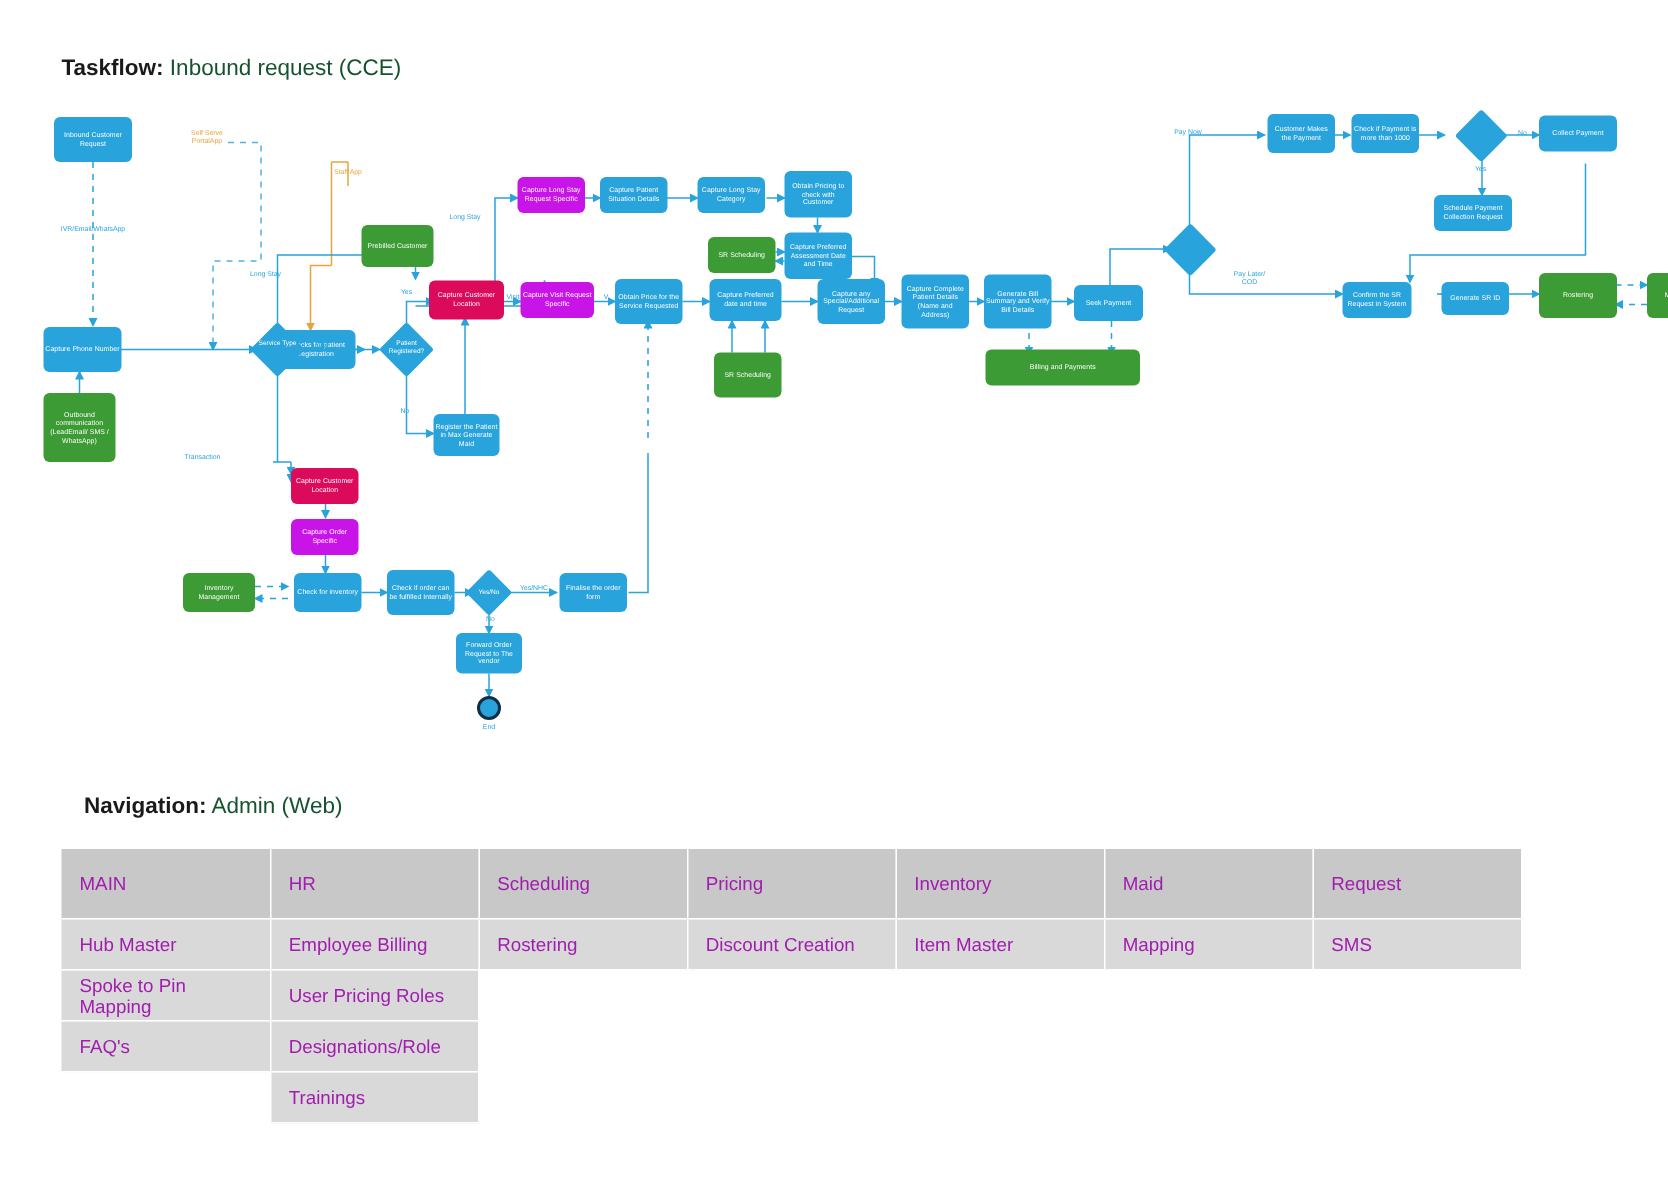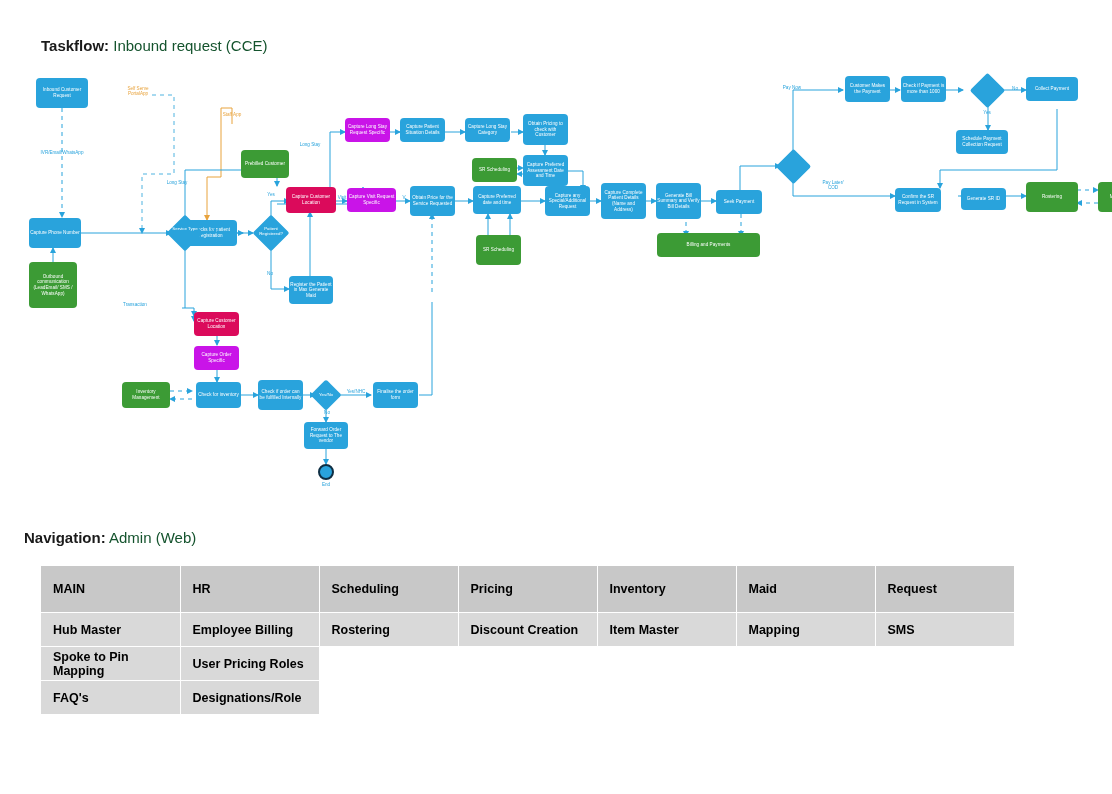--- a/index.html
+++ b/index.html
@@ -25,21 +25,21 @@
     color: #1a1a1a;
   }
   .section-title .lead {
     font-weight: bold;
   }
   .section-title .rest {
     font-weight: normal;
     color: #14532d;
   }
   #taskflow-title { left: 41px; top: 37px; }
-  #navigation-title { left: 24px; top: 529px; }
+  #navigation-title { left: 56px; top: 529px; }
 
   
   #flow-canvas {
     position: absolute;
     left: 0px;
     top: 62px;
     width: 1112px;
     height: 440px;
   }
   #flow-svg {
@@ -120,22 +120,22 @@
     border-collapse: collapse;
     table-layout: fixed;
   }
   #nav-table col { width: 139px; }
   #nav-table th, #nav-table td {
     height: 33px;
     padding: 0 12px;
     text-align: left;
     vertical-align: middle;
     font-size: 12.5px;
-    font-weight: bold;
-    color: #000000;
+    font-weight: normal;
+    color: #a21caf;
     border: 1px solid #ffffff;
     border-width: 0 1px 1px 0;
   }
   #nav-table th {
     background: #c8c8c8;
     height: 46px;
   }
   #nav-table td.filled { background: #d9d9d9; }
   #nav-table td.empty  { background: #ffffff; border-color: #ffffff; }
 </style>
@@ -461,14 +461,23 @@
       </tr>
       <tr>
         <td class="filled">FAQ's</td>
         <td class="filled">Designations/Role</td>
         <td class="empty"></td>
         <td class="empty"></td>
         <td class="empty"></td>
         <td class="empty"></td>
         <td class="empty"></td>
       </tr>
+      <tr>
+        <td class="empty"></td>
+        <td class="filled">Trainings</td>
+        <td class="empty"></td>
+        <td class="empty"></td>
+        <td class="empty"></td>
+        <td class="empty"></td>
+        <td class="empty"></td>
+      </tr>
     </tbody>
 </table>
 
 </body></html>

